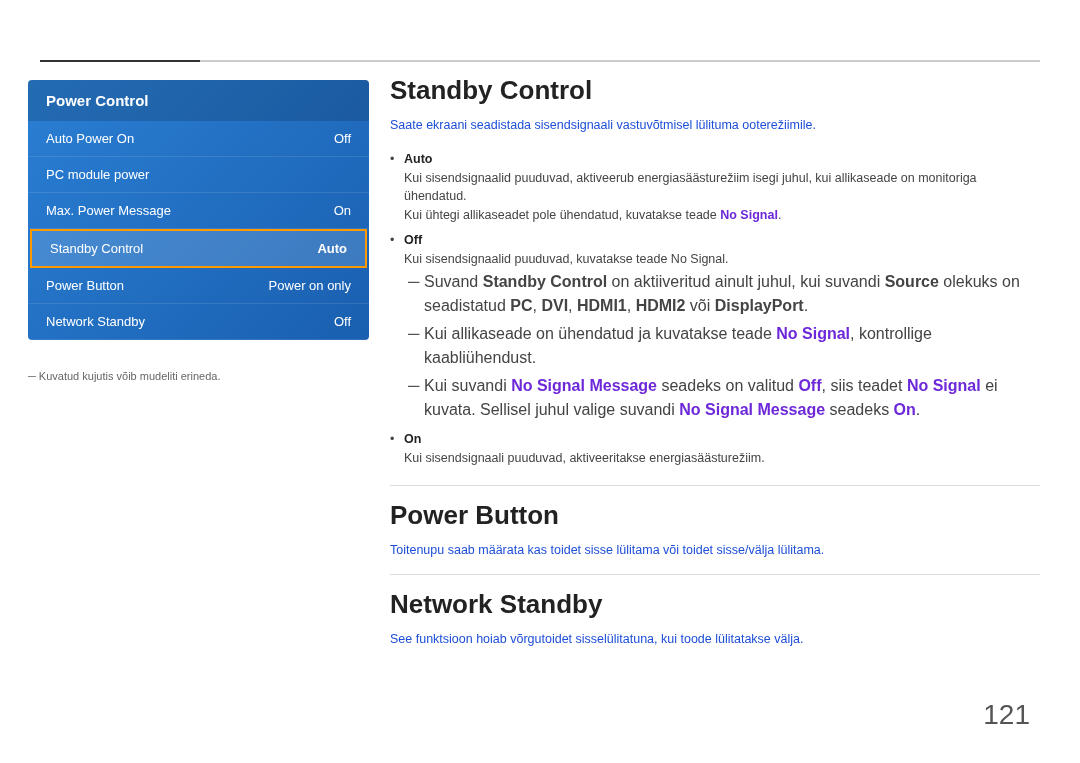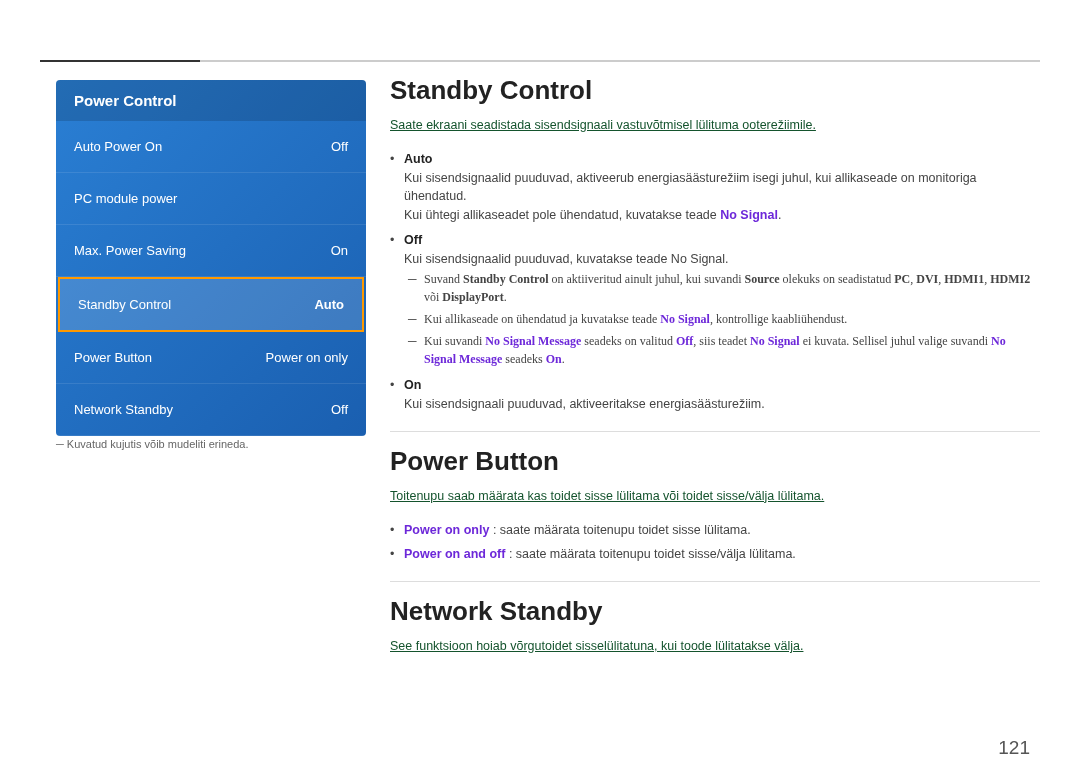--- a/index.html
+++ b/index.html
@@ -27,43 +27,43 @@
       left: 40px;
       width: 160px;
       height: 2px;
       background: #333;
     }
 
     
     .left-panel {
       position: absolute;
       top: 80px;
-      left: 56px;
-      width: 310px;
+      left: 28px;
+      width: 341px;
     }
 
     .menu-box {
       background: linear-gradient(135deg, #2a7fd4, #1a5fb0);
       border-radius: 4px;
       overflow: hidden;
     }
 
     .menu-title {
       background: rgba(0,0,0,0.15);
       padding: 12px 18px;
       color: #fff;
       font-size: 15px;
       font-weight: bold;
     }
 
     .menu-item {
       display: flex;
       justify-content: space-between;
       align-items: center;
-      padding: 18px 18px;
+      padding: 10px 18px;
       color: #fff;
       font-size: 13px;
       border-bottom: 1px solid rgba(255,255,255,0.1);
       text-align: center;
     }
 
     .menu-item.active {
       background: rgba(255,255,255,0.15);
       border: 2px solid #f90;
       margin: 0 2px;
@@ -73,21 +73,21 @@
       color: #fff;
       font-size: 13px;
     }
 
     .menu-item.active .value {
       color: #fff;
       font-weight: bold;
     }
 
     .footnote {
-      margin-top: 2px;
+      margin-top: 30px;
       font-size: 11px;
       color: #666;
     }
     .footnote::before {
       content: '─  ';
     }
 
     
     .right-content {
       position: absolute;
@@ -98,24 +98,23 @@
 
     .section-title {
       font-size: 26px;
       font-weight: bold;
       color: #222;
       margin-bottom: 10px;
     }
 
     .section-intro {
       font-size: 12.5px;
-      color: #14532d;
+      color: #1d4ed8;
       margin-bottom: 12px;
       line-height: 1.5;
-      text-decoration: underline;
     }
 
     .bullet-list {
       list-style: none;
       margin-bottom: 8px;
     }
 
     .bullet-list li {
       padding: 3px 0 3px 14px;
       position: relative;
@@ -137,44 +136,43 @@
     }
 
     .bullet-list li .label-orange {
       font-weight: bold;
       color: #6d28d9;
     }
 
     .dash-item {
       padding: 2px 0 2px 20px;
       position: relative;
-      font-size: 12px;
+      font-size: 16px;
       color: #444;
       line-height: 1.5;
-      font-family: Liberation Serif, serif;
     }
 
     .dash-item::before {
       content: '─';
       position: absolute;
       left: 4px;
       color: #444;
     }
 
     hr.section-divider {
       border: none;
       border-top: 1px solid #ddd;
       margin: 14px 0;
     }
 
     .page-number {
       position: absolute;
-      bottom: 4px;
+      bottom: 32px;
       right: 50px;
-      font-size: 19px;
+      font-size: 28px;
       color: #555;
     }
   </style>
 </head>
 <body>
 
 <div class="top-line"></div>
 <div class="top-line-accent"></div>
 
 <div class="left-panel">
@@ -184,21 +182,21 @@
     <div id="menu-items-container">
         <div class="menu-item">
           <span>Auto Power On</span>
                    <span class="value">Off</span>
         </div>
         <div class="menu-item">
           <span>PC module power</span>
                    <span class="value"></span>
         </div>
         <div class="menu-item">
-          <span>Max. Power Saving</span>
+          <span>Max. Power Message</span>
                    <span class="value">On</span>
         </div>
         <div class="menu-item active">
           <span>Standby Control</span>
                    <span class="value">Auto</span>
         </div>
         <div class="menu-item">
           <span>Power Button</span>
                    <span class="value">Power on only</span>
         </div>
@@ -222,30 +220,20 @@
           <li>
         <span class="label-bold">Off</span><br><span>Kui sisendsignaalid puuduvad, kuvatakse teade No Signal.</span><div class="dash-item">Suvand <strong>Standby Control</strong> on aktiiveritud ainult juhul, kui suvandi <strong>Source</strong> olekuks on seadistatud <strong>PC</strong>, <strong>DVI</strong>, <strong>HDMI1</strong>, <strong>HDMI2</strong> või <strong>DisplayPort</strong>.</div><div class="dash-item">Kui allikaseade on ühendatud ja kuvatakse teade <span class="label-orange">No Signal</span>, kontrollige kaabliühendust.</div><div class="dash-item">Kui suvandi <span class="label-orange">No Signal Message</span> seadeks on valitud <span class="label-orange">Off</span>, siis teadet <span class="label-orange">No Signal</span> ei kuvata. Sellisel juhul valige suvandi <span class="label-orange">No Signal Message</span> seadeks <span class="label-orange">On</span>.</div></li>
           <li>
         <span class="label-bold">On</span><br><span>Kui sisendsignaali puuduvad, aktiveeritakse energiasäästurežiim.</span></li>
         </ul>
         <hr class="section-divider">
       </div>
       <div>
         <h2 class="section-title">Power Button</h2>
         <p class="section-intro">Toitenupu saab määrata kas toidet sisse lülitama või toidet sisse/välja lülitama.</p>
-        <ul class="bullet-list">
-          <li>
-        <span class="label-orange">Power on only</span>
-        <span>: saate määrata toitenupu toidet sisse lülitama.</span>
-      </li>
-          <li>
-        <span class="label-orange">Power on and off</span>
-        <span>: saate määrata toitenupu toidet sisse/välja lülitama.</span>
-      </li>
-        </ul>
         <hr class="section-divider">
       </div>
       <div>
         <h2 class="section-title">Network Standby</h2>
         <p class="section-intro">See funktsioon hoiab võrgutoidet sisselülitatuna, kui toode lülitatakse välja.</p>
       </div>
     </div>
 </div>
 
 <div class="page-number">121</div>

